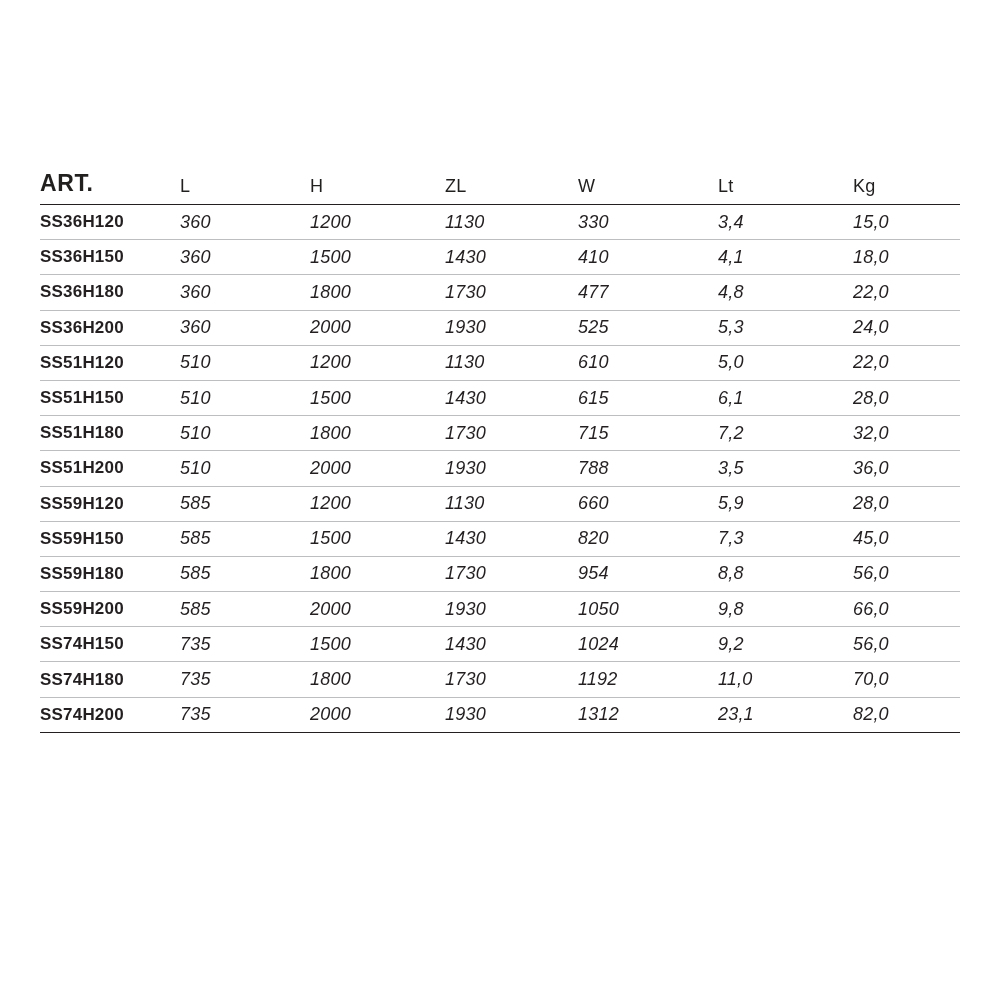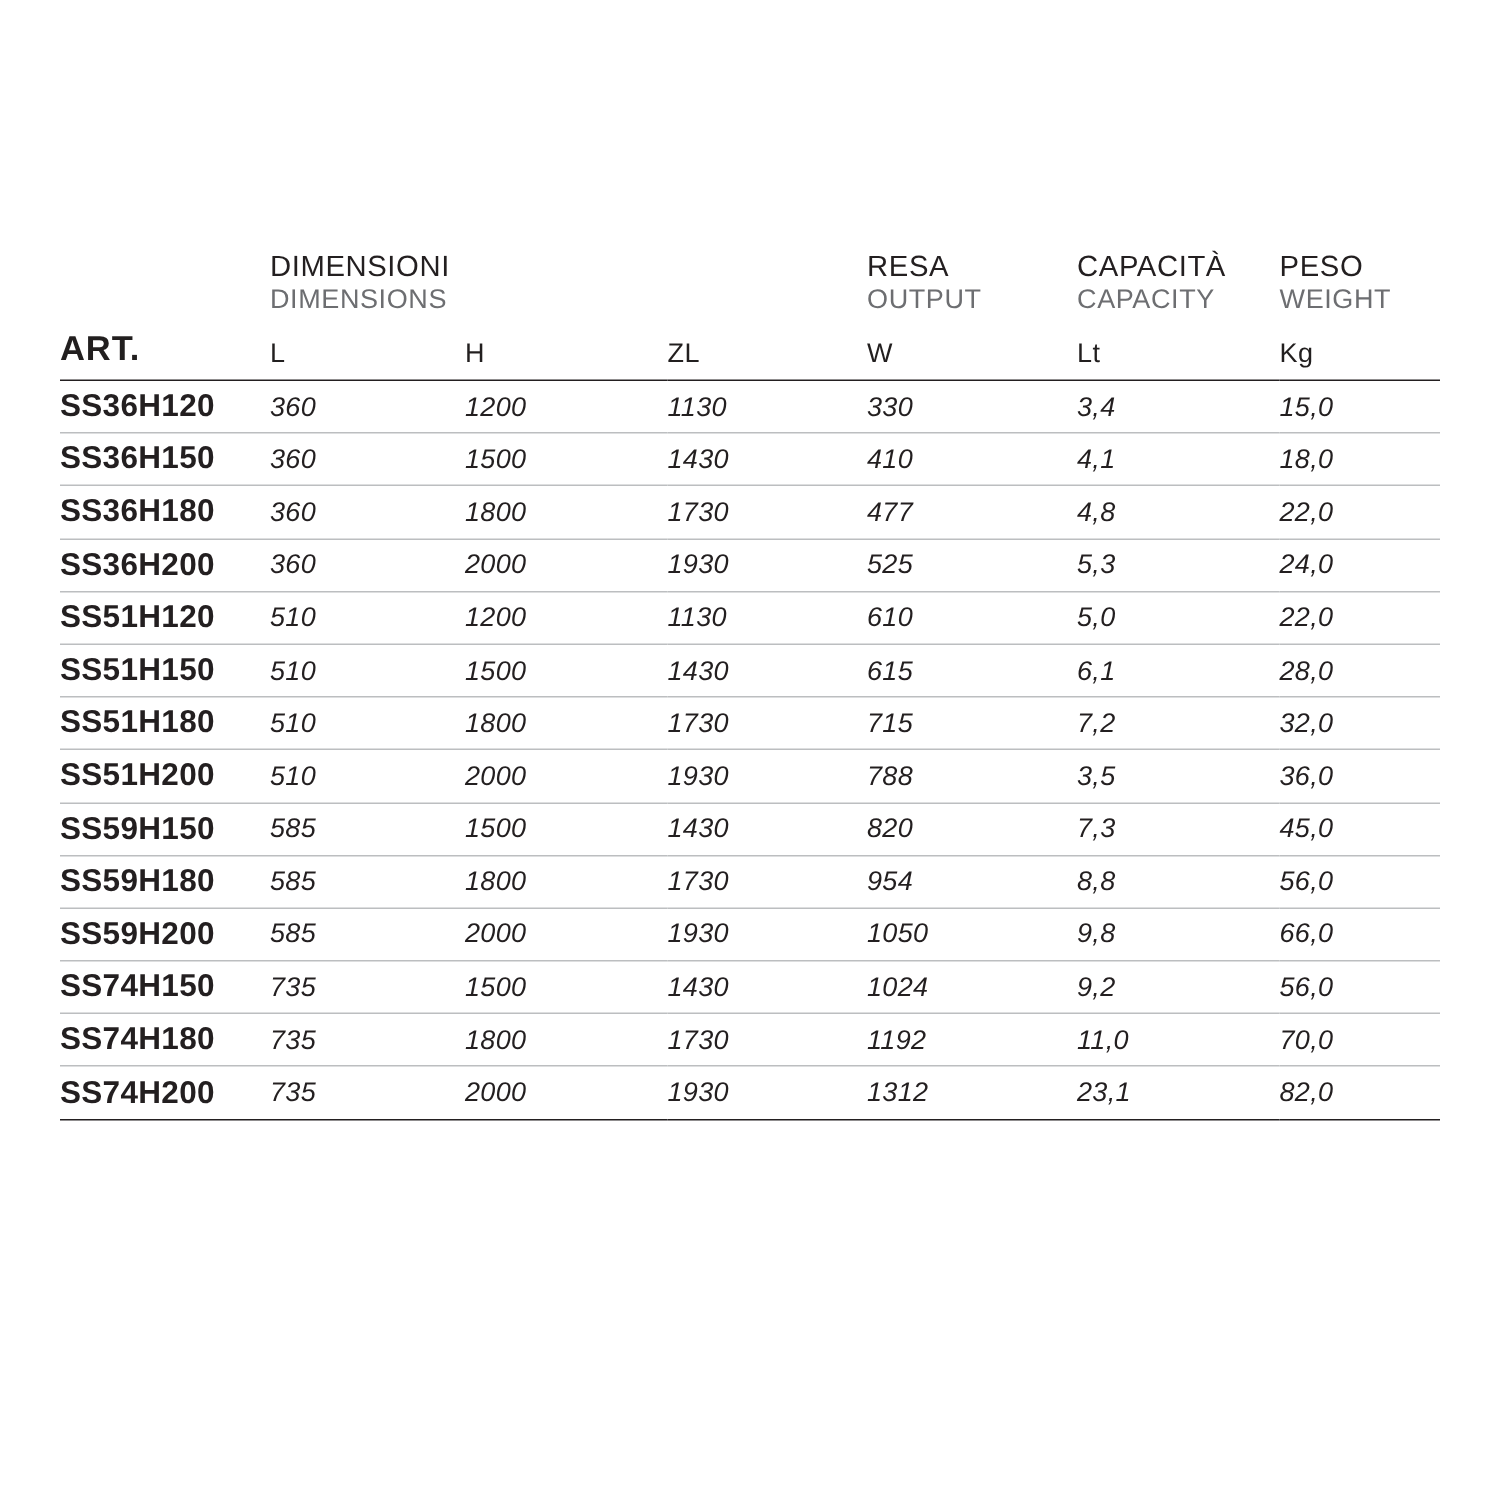--- a/index.html
+++ b/index.html
@@ -81,21 +81,21 @@
     color: #231f20;
     vertical-align: middle;
     white-space: nowrap;
   }
   tbody tr:last-child td {
     border-bottom: 1.6px solid #231f20;
   }
   td.art-cell {
     font-weight: bold;
     letter-spacing: 0.2px;
-    font-size: 21px;
+    font-size: 17px;
   }
   td.num {
     font-style: italic;
     font-size: 18px;
     letter-spacing: 0.2px;
   }
 </style>
 </head>
 <body>
 
@@ -104,39 +104,20 @@
     <colgroup>
       <col class="c-art">
         <col class="c-l">
         <col class="c-h">
         <col class="c-zl">
       <col class="c-w">
         <col class="c-lt">
         <col class="c-kg">
     </colgroup>
     <thead>
-      <tr class="grouprow">
-        <td></td>
-        <td colspan="3">
-          <span class="grp-it">DIMENSIONI</span>
-          <span class="grp-en">DIMENSIONS</span>
-        </td>
-        <td>
-          <span class="grp-it">RESA</span>
-          <span class="grp-en">OUTPUT</span>
-        </td>
-        <td>
-          <span class="grp-it">CAPACITÀ</span>
-          <span class="grp-en">CAPACITY</span>
-        </td>
-        <td>
-          <span class="grp-it">PESO</span>
-          <span class="grp-en">WEIGHT</span>
-        </td>
-      </tr>
       <tr class="subrow">
         <td class="art-cell">ART.</td>
         <td>L</td>
         <td>H</td>
         <td>ZL</td>
         <td>W</td>
         <td>Lt</td>
         <td>Kg</td>
       </tr>
     </thead>
@@ -207,20 +188,29 @@
         <tr>
           <td class="art-cell">SS51H200</td>
           <td class="num">510</td>
           <td class="num">2000</td>
           <td class="num">1930</td>
           <td class="num">788</td>
           <td class="num">3,5</td>
           <td class="num">36,0</td>
         </tr>
         <tr>
+          <td class="art-cell">SS59H120</td>
+          <td class="num">585</td>
+          <td class="num">1200</td>
+          <td class="num">1130</td>
+          <td class="num">660</td>
+          <td class="num">5,9</td>
+          <td class="num">28,0</td>
+        </tr>
+        <tr>
           <td class="art-cell">SS59H150</td>
           <td class="num">585</td>
           <td class="num">1500</td>
           <td class="num">1430</td>
           <td class="num">820</td>
           <td class="num">7,3</td>
           <td class="num">45,0</td>
         </tr>
         <tr>
           <td class="art-cell">SS59H180</td>

